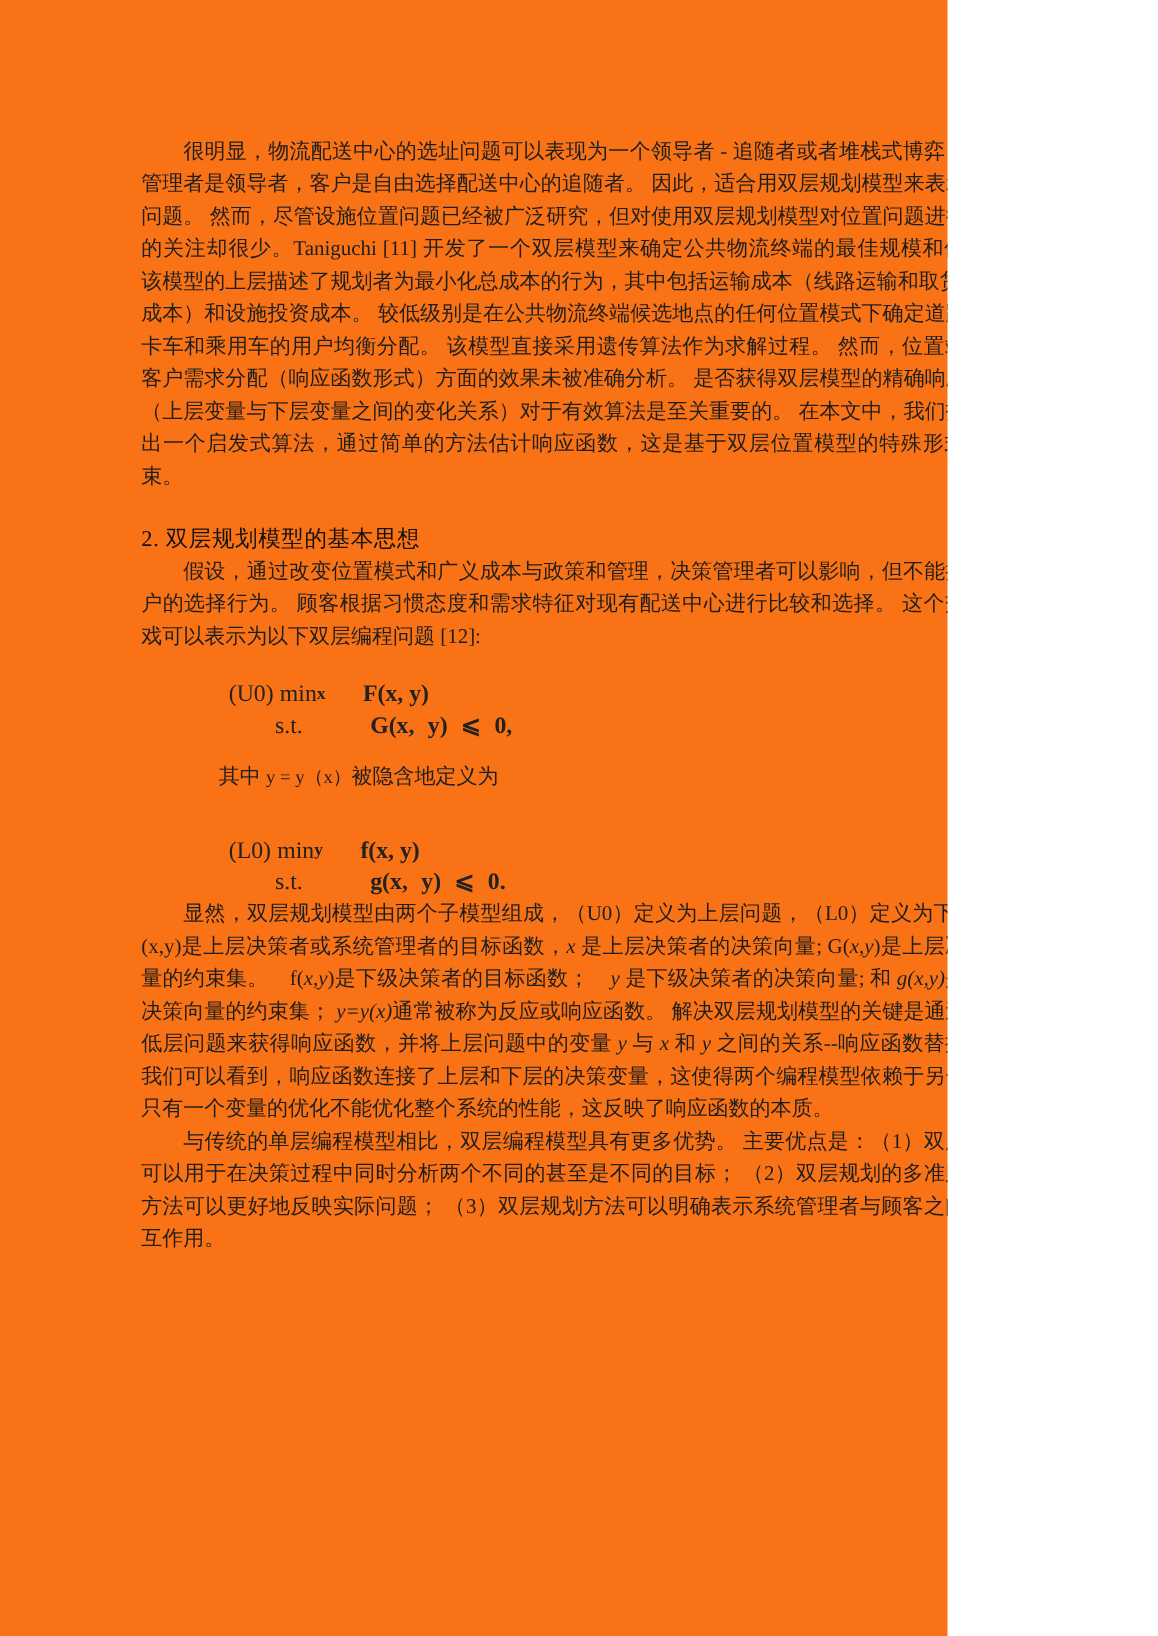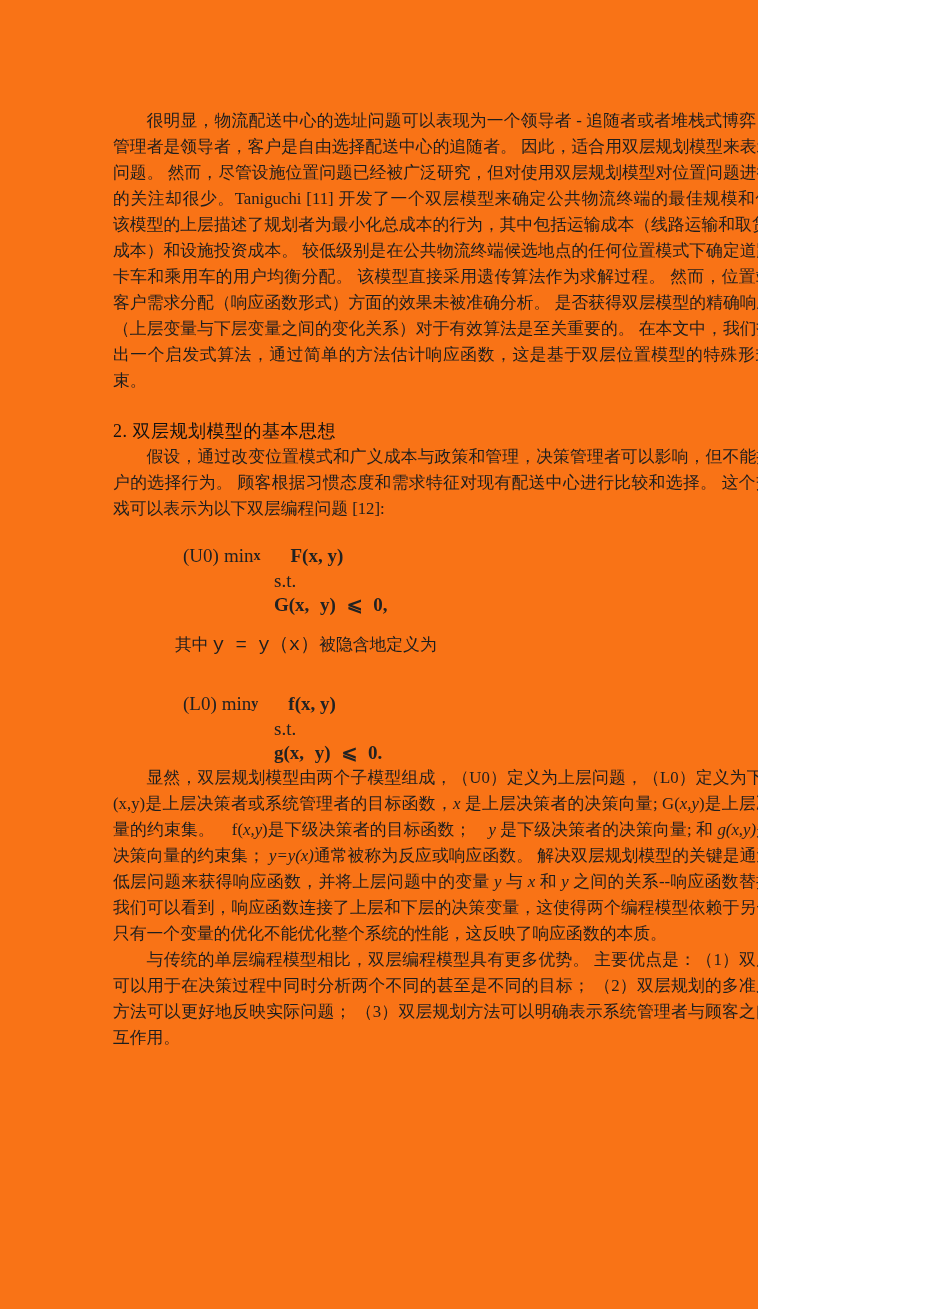--- a/index.html
+++ b/index.html
@@ -65,39 +65,38 @@
   }
   .eqobj {
     font-weight: 700;
     margin-left: 30px;
   }
   .eqrow2 {
     margin-left: 37px;
     margin-top: 1px;
     display: flex;
     align-items: baseline;
-    flex-direction: column;
   }
   .strel { font-weight: 400; }
   .eqcons {
     font-weight: 700;
     margin-left: 54px;
     word-spacing: 6px;
   }
   
   .where-line {
     margin: 15px 0 0 62px;
     font-size: 16.8px;
     line-height: 26px;
   }
   
   .i { font-style: italic; }
   .sans {
-    font-family: Liberation Mono, monospace;
-    font-size: 19px;
+    font-family: Liberation Serif, serif;
+    font-size: 15px;
   }
   .sp-after { margin-top: 17px; }
 </style>
 </head>
 <body>
 
 <div class="page">
   <div class="content">
 
     <p class="body-par">很明显，物流配送中心的选址问题可以表现为一个领导者 - 追随者或者堆栈式博弈，决策管理者是领导者，客户是自由选择配送中心的追随者。 因此，适合用双层规划模型来表示位置问题。 然而，尽管设施位置问题已经被广泛研究，但对使用双层规划模型对位置问题进行建模的关注却很少。Taniguchi [11] 开发了一个双层模型来确定公共物流终端的最佳规模和位置。 该模型的上层描述了规划者为最小化总成本的行为，其中包括运输成本（线路运输和取货/交付成本）和设施投资成本。 较低级别是在公共物流终端候选地点的任何位置模式下确定道路网上卡车和乘用车的用户均衡分配。 该模型直接采用遗传算法作为求解过程。 然而，位置站点在客户需求分配（响应函数形式）方面的效果未被准确分析。 是否获得双层模型的精确响应函数（上层变量与下层变量之间的变化关系）对于有效算法是至关重要的。 在本文中，我们打算给出一个启发式算法，通过简单的方法估计响应函数，这是基于双层位置模型的特殊形式的约束。</p>

